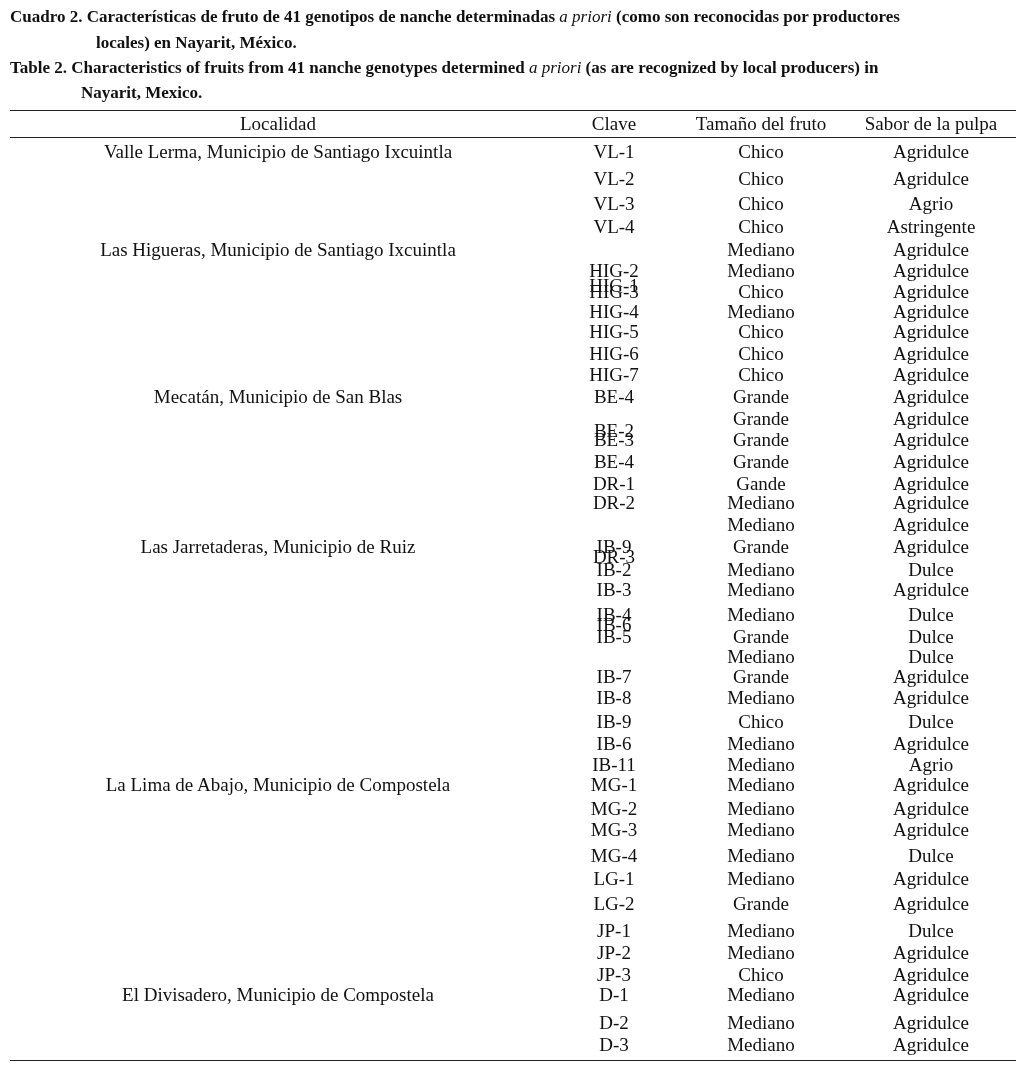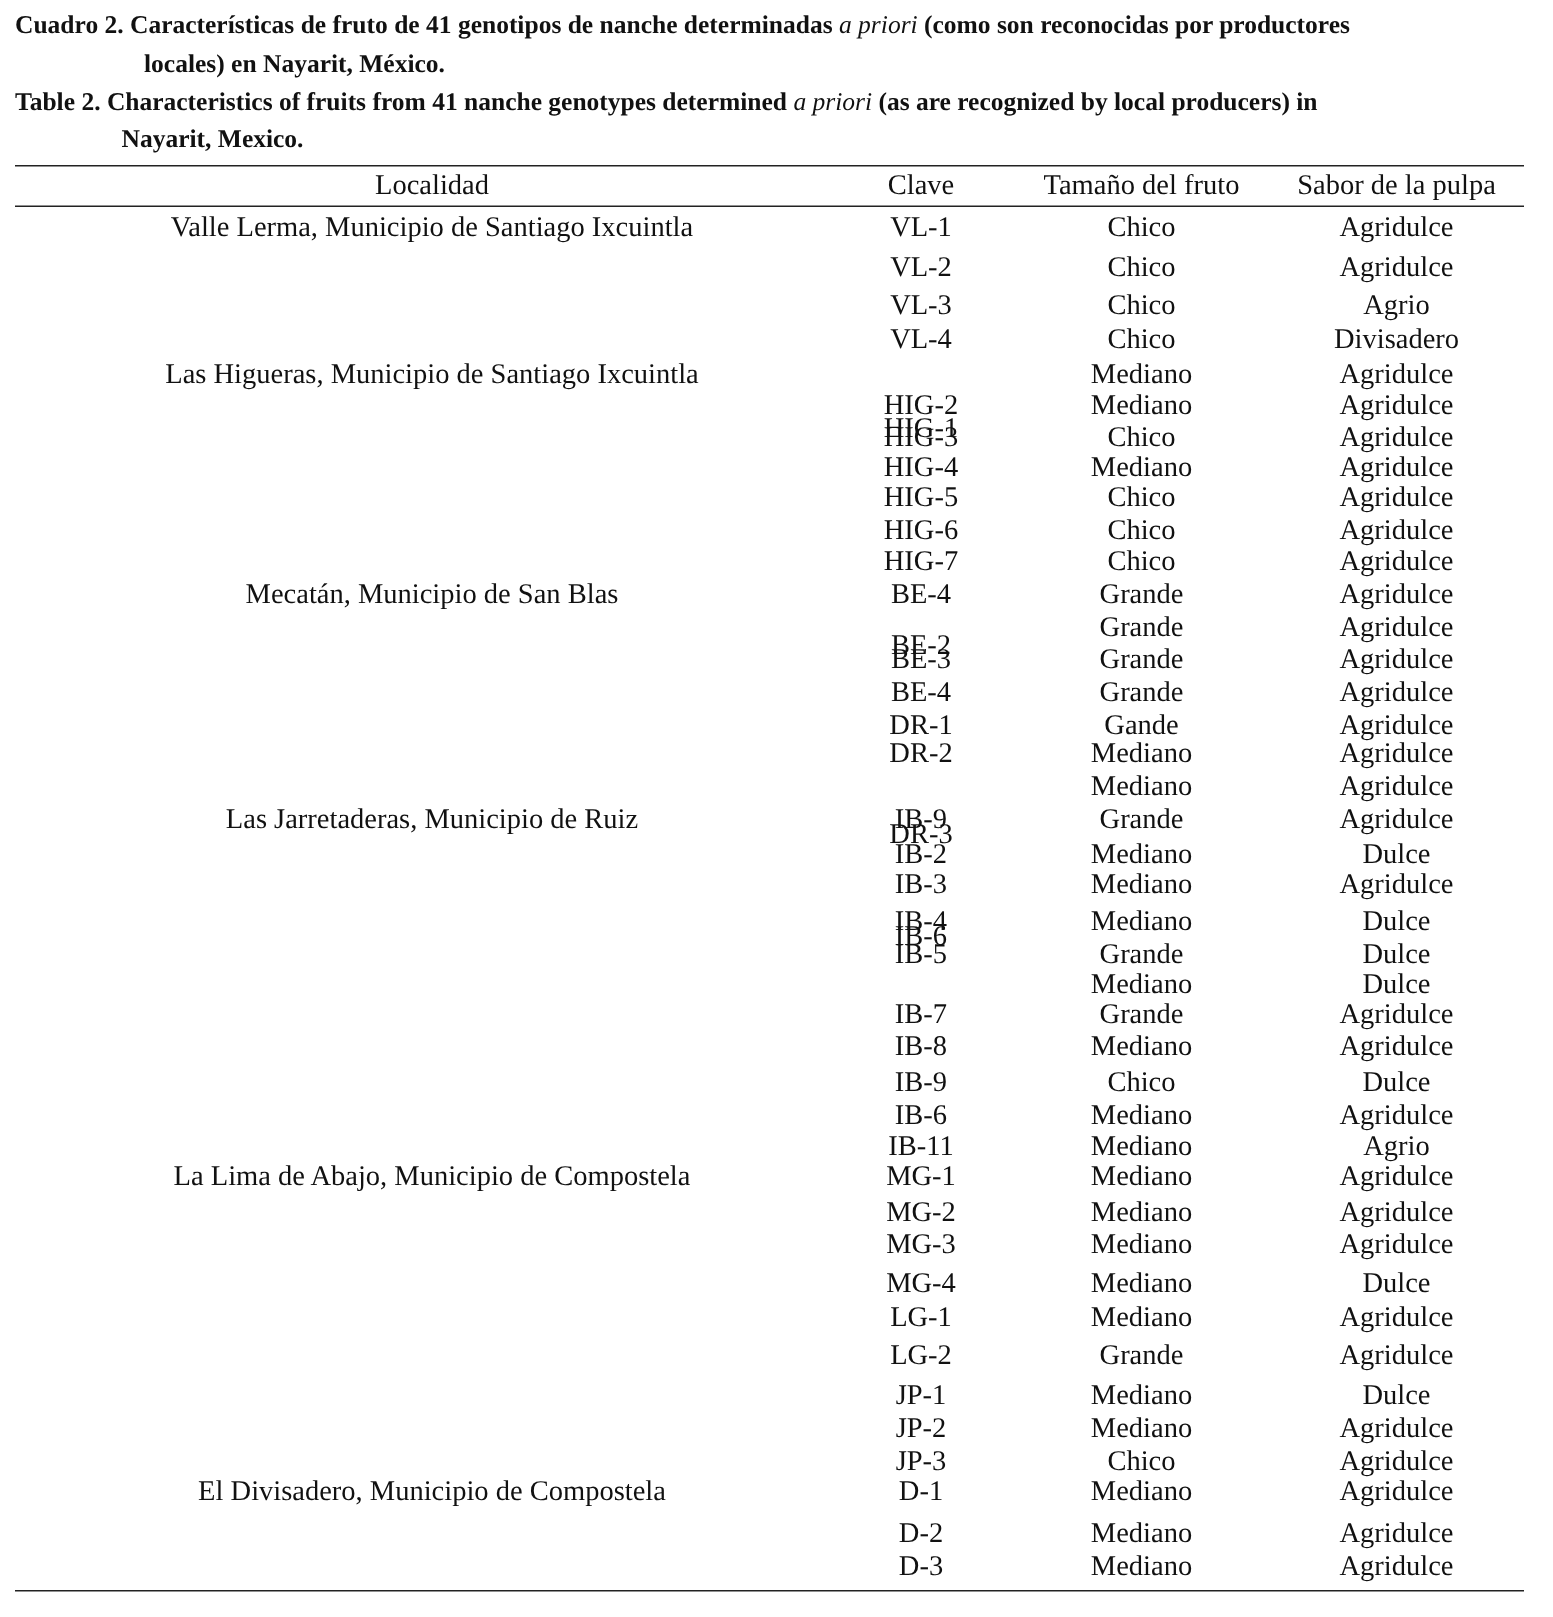--- a/index.html
+++ b/index.html
@@ -9,21 +9,21 @@
   .caption em { font-weight: normal; font-style: italic; }
   .cap-line1 { top: 6px; }
   .cap-line2 { top: 32px; left: 96px; }
   .cap-line3 { top: 57px; }
   .cap-line4 { top: 82px; left: 81px; }
   .rule { position: absolute; left: 10px; width: 1006px; height: 0; border-top: 1.3px solid #222; }
   .rule-top { top: 110px; }
   .rule-head { top: 137px; }
   .rule-bottom { top: 1060px; }
   .cell { position: absolute; font-size: 19px; line-height: 20px; text-align: center; white-space: nowrap; transform: translateY(-50%); }
-  .c-loc { left: 18px; width: 540px; }
+  .c-loc { left: 8px; width: 540px; }
   .c-key { left: 560px; width: 108px; }
   .c-size { left: 680px; width: 162px; }
   .c-flav { left: 850px; width: 162px; }
   .hdr { top: 124px; }
 </style>
 </head>
 <body>
 
 <div>
   <div class="caption cap-line1"><span>Cuadro 2. Características de fruto de 41 genotipos de nanche determinadas </span><em>a priori</em><span> (como son reconocidas por productores</span></div>
@@ -57,21 +57,21 @@
       <div class="cell c-flav" style="top: 179px;">Agridulce</div>
     </div>
     <div>
       <div class="cell c-key" style="top: 204px;">VL-3</div>
       <div class="cell c-size" style="top: 204px;">Chico</div>
       <div class="cell c-flav" style="top: 204px;">Agrio</div>
     </div>
     <div>
       <div class="cell c-key" style="top: 227px;">VL-4</div>
       <div class="cell c-size" style="top: 227px;">Chico</div>
-      <div class="cell c-flav" style="top: 227px;">Divisadero</div>
+      <div class="cell c-flav" style="top: 227px;">Astringente</div>
     </div>
     <div>
       <div class="cell c-key" style="top: 250px; margin-top: 36px;">HIG-1</div>
       <div class="cell c-size" style="top: 250px;">Mediano</div>
       <div class="cell c-flav" style="top: 250px;">Agridulce</div>
     </div>
     <div>
       <div class="cell c-key" style="top: 271px;">HIG-2</div>
       <div class="cell c-size" style="top: 271px;">Mediano</div>
       <div class="cell c-flav" style="top: 271px;">Agridulce</div>

